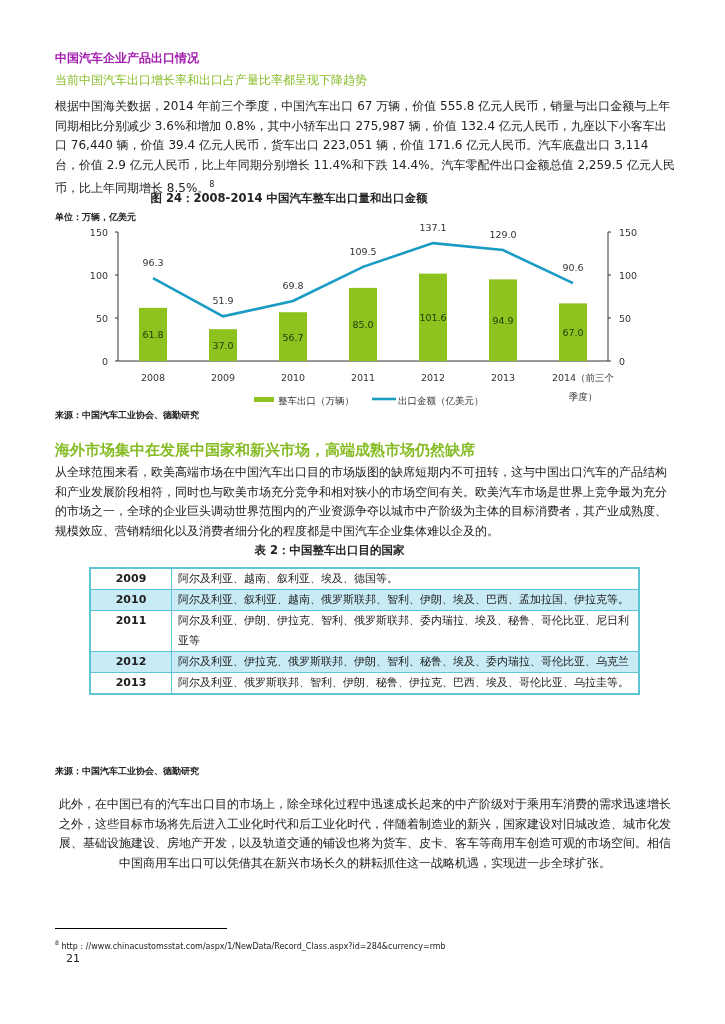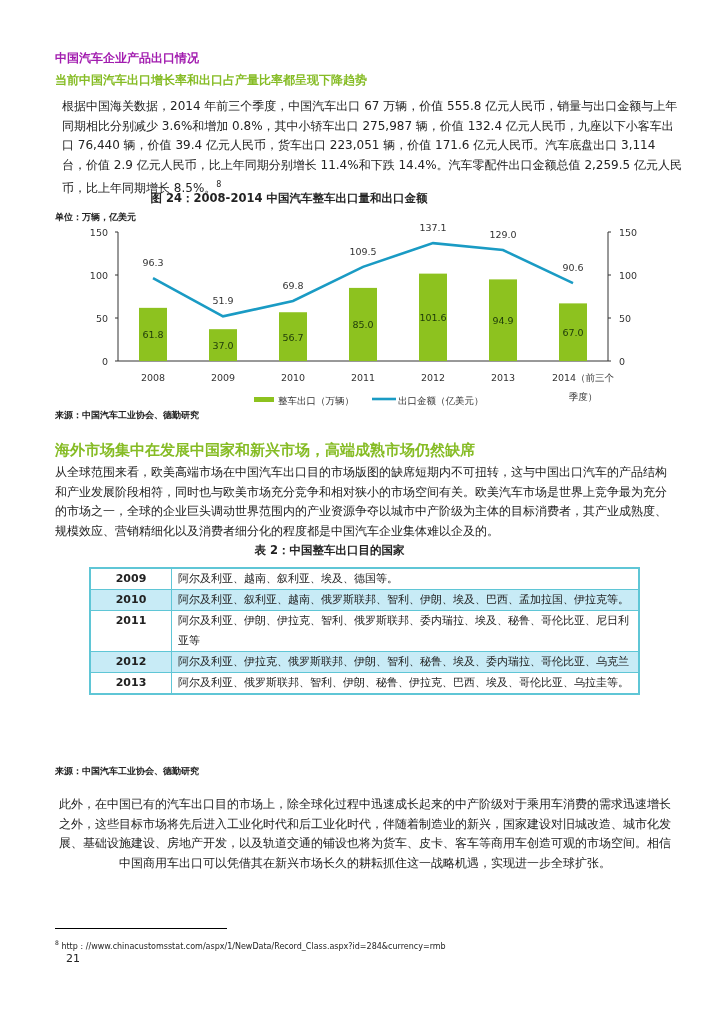--- a/index.html
+++ b/index.html
@@ -1,21 +1,21 @@
 <!DOCTYPE html>
 <html><head>
 <meta charset="utf-8">
 <style>
   html, body { margin:0; padding:0; background:#fff; }
   body { width:725px; height:1024px; position:relative; font-family:"DejaVu Sans", sans-serif; color:#222; overflow:hidden; }
   .abs { position:absolute; }
   .h1 { left:55px; top:50px; font-size:12px; font-weight:bold; color:#a21caf; }
-  .h2 { left:55px; top:72px; font-size:12px; font-weight:bold; color:#86bc25; }
+  .h2 { left:55px; top:72px; font-size:12px; font-weight:normal; color:#86bc25; }
   .para { left:55px; width:620px; font-size:12px; line-height:19.5px; color:#222; }
-  .p1 { top:97px;margin-left:7px; }
+  .p1 { top:97px; }
   .sup { font-size:8px; vertical-align:super; }
   .ctitle { left:0; width:578px; text-align:center; top:191px; font-size:11.5px; font-weight:bold; }
   .unit { left:55px; top:211px; font-size:9px; font-weight:bold;text-align:center; }
   svg text { font-family:"DejaVu Sans", sans-serif; }
   .src { left:55px; font-size:9px; font-weight:bold; }
   .h3 { left:55px; top:441px; font-size:15px; font-weight:bold; color:#86bc25; }
   .p2 { top:463px; }
   .ttitle { left:0; width:659px; text-align:center; top:543px; font-size:11.5px; font-weight:bold; }
   table.dest { position:absolute; left:89px; top:567px; width:551px; border-collapse:collapse; border:2px solid #5fc6d6; font-size:11px; }
   table.dest td { border:1px solid #5fc6d6; padding:0 6px; vertical-align:top; line-height:20px; }

